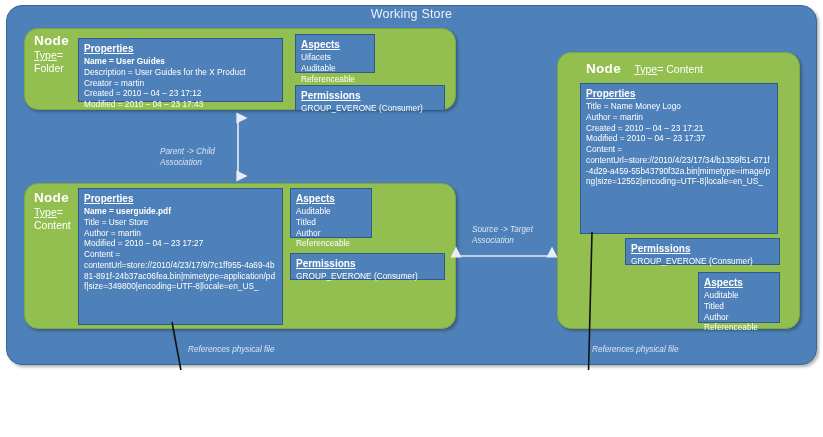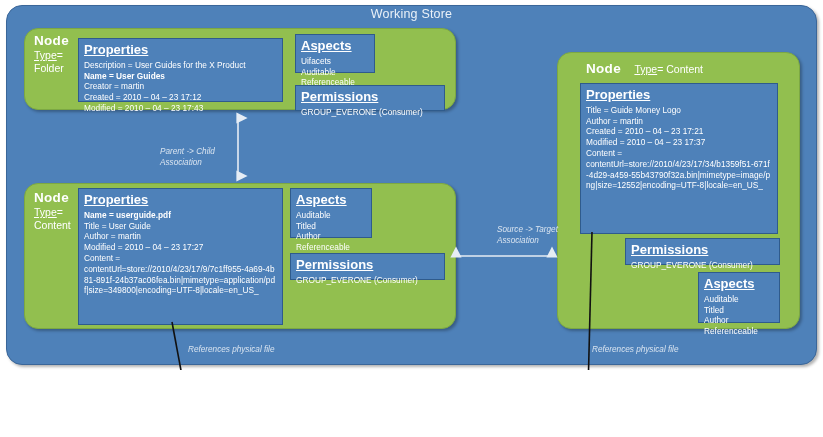--- a/index.html
+++ b/index.html
@@ -63,21 +63,21 @@
     border:1px solid #2F5B8C;
     color:#FFFFFF;
     box-sizing:border-box;
     padding:3px 5px 4px 5px;
     line-height:1.30;
     font-size:8.3px;
   }
   .box .hdr{
     font-weight:bold;
     text-decoration:underline;
-    font-size:13px;
+    font-size:10px;
     display:block;
     margin-bottom:1px;
   }
   .box .ln{display:block;white-space:nowrap;}
   .box .wrapln{display:block;white-space:normal;word-break:break-all;}
   .box .ln.b{font-weight:bold;}
 
   
   .note{
     position:absolute;
@@ -113,22 +113,22 @@
   <div class="node" style="left:24px;top:28px;width:432px;height:82px;"></div>
 
   <div class="node-head" style="left:34px;top:33px;">
     <span class="nword">Node</span>
     <span class="tline"><span class="u">Type</span><span>=</span></span>
     <span class="tline">Folder</span>
   </div>
 
   <div class="box" style="left:78px;top:38px;width:205px;height:64px;">
     <span class="hdr">Properties</span>
+    <span class="ln b">Name = User Guides</span>
     <span class="ln">Description = User Guides for the X Product</span>
-    <span class="ln b">Name = User Guides</span>
     <span class="ln">Creator = martin</span>
     <span class="ln">Created = 2010 – 04 – 23 17:12</span>
     <span class="ln">Modified = 2010 – 04 – 23 17:43</span>
   </div>
 
   <div class="box" style="left:295px;top:34px;width:80px;height:39px;">
     <span class="hdr">Aspects</span>
     <span class="ln">Uifacets</span>
     <span class="ln">Auditable</span>
     <span class="ln">Referenceable</span>
@@ -143,21 +143,21 @@
 
   <div class="node-head" style="left:34px;top:190px;">
     <span class="nword">Node</span>
     <span class="tline"><span class="u">Type</span><span>=</span></span>
     <span class="tline">Content</span>
   </div>
 
   <div class="box" style="left:78px;top:188px;width:205px;height:137px;">
     <span class="hdr">Properties</span>
     <span class="ln b">Name = userguide.pdf</span>
-    <span class="ln">Title = User Guide</span>
+    <span class="ln">Title = User Store</span>
     <span class="ln">Author = martin</span>
     <span class="ln">Modified = 2010 – 04 – 23 17:27</span>
     <span class="ln">Content =</span>
     <span class="wrapln">contentUrl=store://2010/4/23/17/9/7c1ff955-4a69-4b81-891f-24b37ac06fea.bin|mimetype=application/pdf|size=349800|encoding=UTF-8|locale=en_US_</span>
   </div>
 
   <div class="box" style="left:290px;top:188px;width:82px;height:50px;">
     <span class="hdr">Aspects</span>
     <span class="ln">Auditable</span>
     <span class="ln">Titled</span>
@@ -172,21 +172,21 @@
 
   <div class="node" style="left:557px;top:52px;width:243px;height:277px;"></div>
 
   <div class="node-head inline" style="left:586px;top:58px;">
     <span class="nword">Node</span>
     <span class="tline"><span class="u">Type</span><span>=</span>&nbsp;<span>Content</span></span>
   </div>
 
   <div class="box" style="left:580px;top:83px;width:198px;height:151px;">
     <span class="hdr">Properties</span>
-    <span class="ln">Title = Guide Money Logo</span>
+    <span class="ln">Title = Name Money Logo</span>
     <span class="ln">Author = martin</span>
     <span class="ln">Created = 2010 – 04 – 23 17:21</span>
     <span class="ln">Modified = 2010 – 04 – 23 17:37</span>
     <span class="ln">Content =</span>
     <span class="wrapln">contentUrl=store://2010/4/23/17/34/b1359f51-671f-4d29-a459-55b43790f32a.bin|mimetype=image/png|size=12552|encoding=UTF-8|locale=en_US_</span>
   </div>
 
   <div class="box" style="left:625px;top:238px;width:155px;height:27px;">
     <span class="hdr">Permissions</span>
     <span class="ln">GROUP_EVERONE (Consumer)</span>
@@ -196,21 +196,21 @@
     <span class="hdr">Aspects</span>
     <span class="ln">Auditable</span>
     <span class="ln">Titled</span>
     <span class="ln">Author</span>
     <span class="ln">Referenceable</span>
   </div>
 
   <div class="note" style="left:160px;top:146px;width:110px;">Parent -&gt; Child
 Association</div>
 
-  <div class="note" style="left:497px;top:224px;width:110px;">Source -&gt; Target
+  <div class="note" style="left:472px;top:224px;width:110px;">Source -&gt; Target
 Association</div>
 
   <div class="note" style="left:188px;top:344px;width:180px;">References physical file</div>
 
   <div class="note" style="left:592px;top:344px;width:180px;">References physical file</div>
 
   <div class="store" style="left:6px;top:375px;width:811px;height:57px;"></div>
   <div class="store-title" style="top:383px;">Content Store</div>
 
   <div class="file" style="left:157px;top:394px;">

